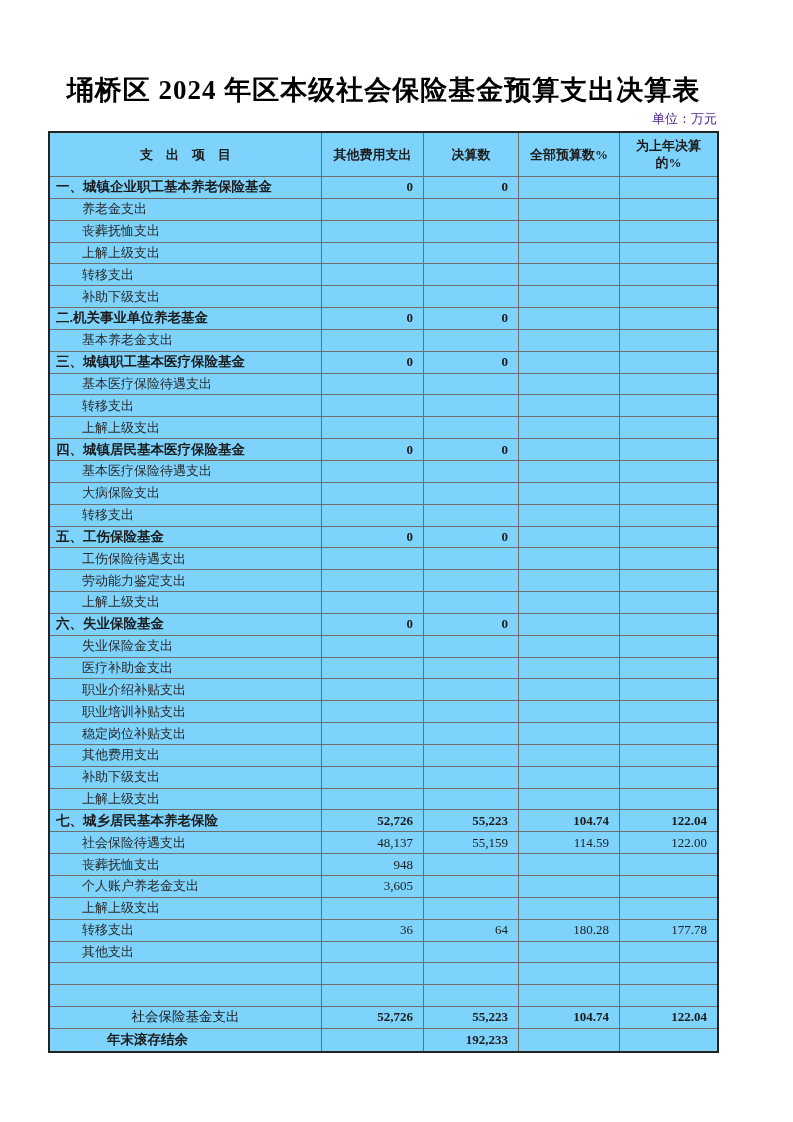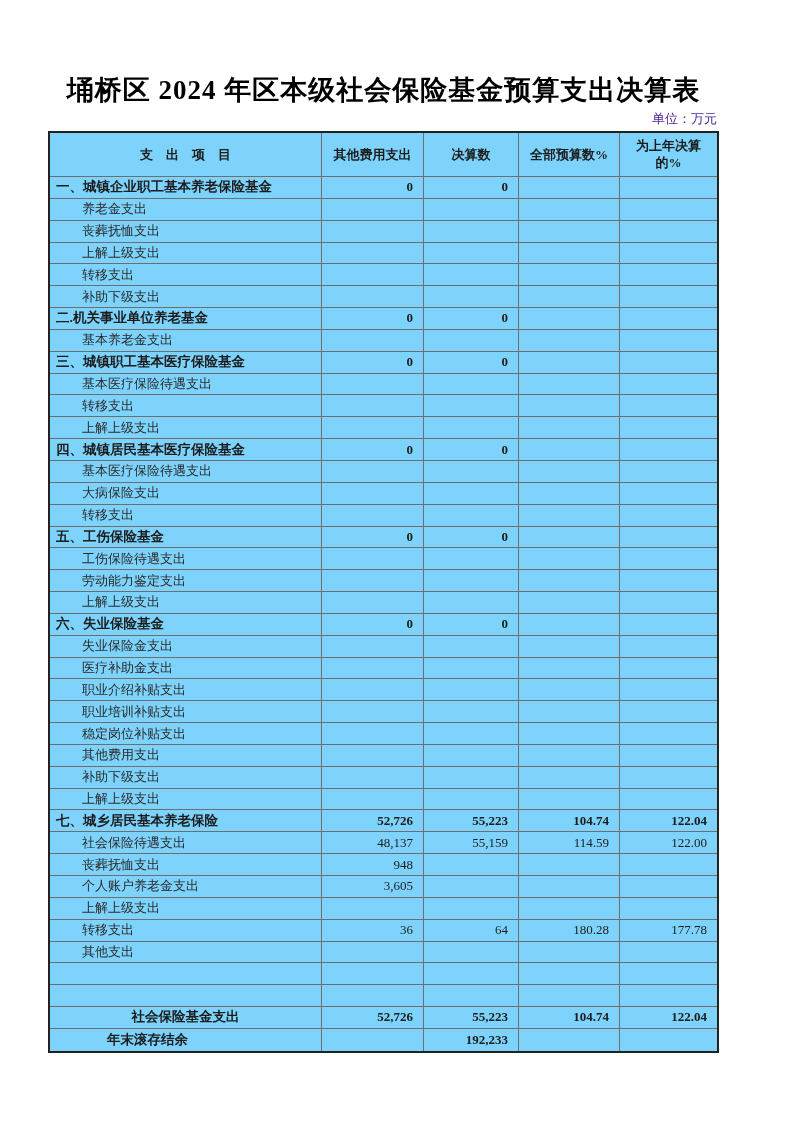--- a/index.html
+++ b/index.html
@@ -52,21 +52,21 @@
     justify-content: center; text-align: center;
     font-weight: bold; font-size: 13px; white-space: normal;
   }
   .th .wrap-narrow { display: inline-block; width: 72px; line-height: 1.3; }
 
   .num { justify-content: flex-end; padding-right: 10px; }
 
   .section .c0 { font-weight: bold; padding-left: 6px; font-size: 13.5px; text-align: center; }
   .section .num { font-weight: bold; }
   .sub .c0 { padding-left: 32px; color: #2a2a2a; }
-  .total .c0 { font-weight: bold; justify-content: center; font-size: 13.5px; }
+  .total .c0 { font-weight: normal; justify-content: center; font-size: 13.5px; }
   .total .num { font-weight: bold; }
   .balance .c0 { font-weight: bold; padding-left: 57px; font-size: 13.5px; }
   .balance .num { font-weight: bold; }
 </style>
 </head>
 <body>
 
 <div class="page">
 
   <div class="doc-title">埇桥区 2024 年区本级社会保险基金预算支出决算表</div>

